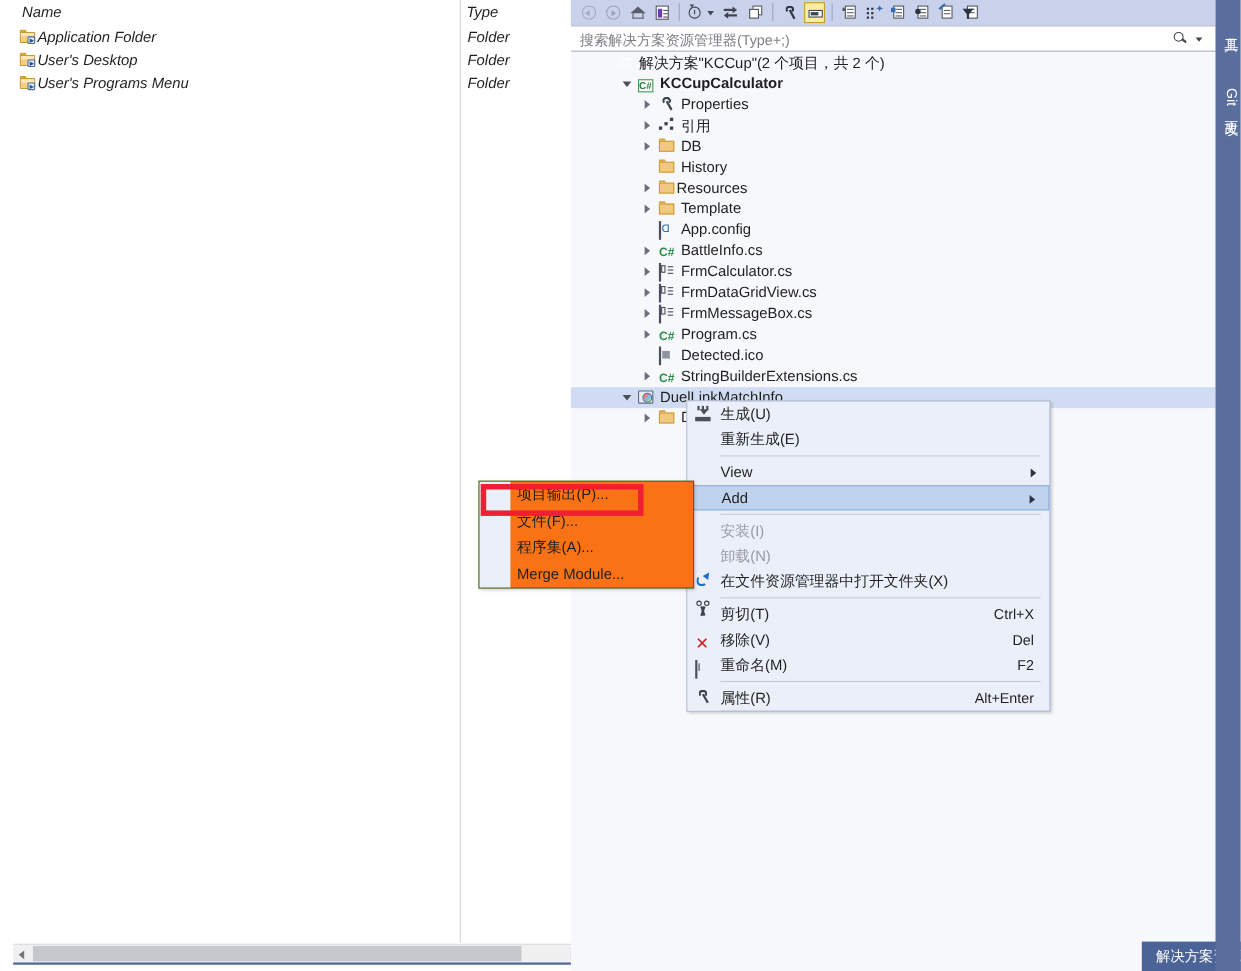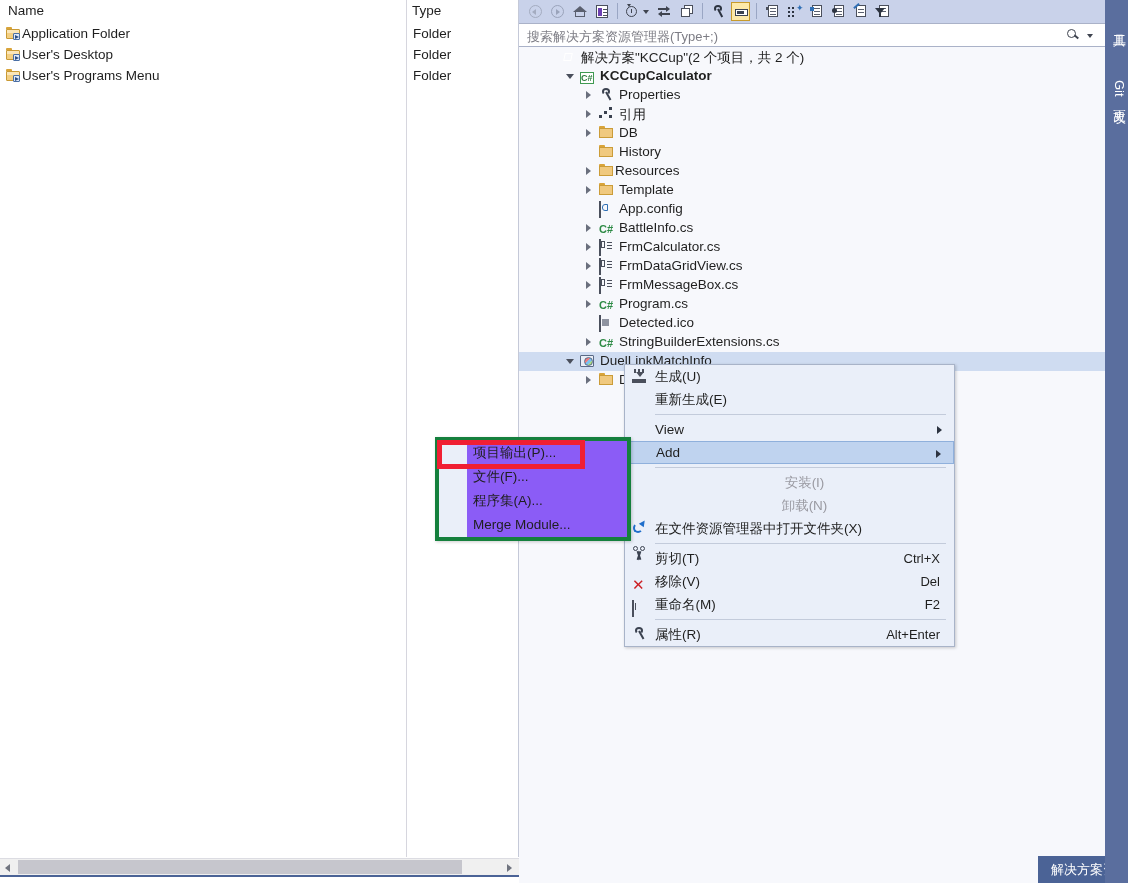--- a/index.html
+++ b/index.html
@@ -5,21 +5,21 @@
   html,body{margin:0;padding:0;}
   body{
     width:1128px;height:883px;overflow:hidden;
     font-family:"Liberation Sans","DejaVu Sans",sans-serif;
     font-size:13px;color:#1e1e1e;background:#ffffff;
     -webkit-font-smoothing:antialiased;
   }
   .root{position:relative;width:1128px;height:883px;}
 
   
-  #left-panel{position:absolute;left:0;top:0;width:519px;height:883px;background:#ffffff;}
+  #left-panel{position:absolute;left:12px;top:0;width:519px;height:883px;background:#ffffff;font-style:italic;}
   #left-header{position:absolute;left:0;top:0;width:519px;height:22px;background:#ffffff;}
   #left-header .hcell{position:absolute;top:3px;font-size:13.5px;color:#1f1f1f;}
   #left-header .hname{left:8px;}
   #left-header .htype{left:412px;}
   .col-divider{position:absolute;top:0;width:1px;height:857px;background:#d6d6de;}
   #divider-1{left:406px;}
   #divider-2{left:518px;background:#c5c9d8;}
 
   .fs-row{position:absolute;left:0;width:406px;height:21px;}
   .fs-row .ficon{position:absolute;left:6px;top:3px;width:15px;height:13px;}
@@ -140,21 +140,21 @@
   .i-ico:after{content:"";position:absolute;left:2px;top:3px;width:7px;height:7px;background:#8e93a0;}
   .i-setup{position:relative;width:16px;height:14px;}
   .i-setup .box{position:absolute;left:0;top:1px;width:14px;height:12px;background:#e8edf6;border:1.2px solid #5a6a86;box-sizing:border-box;border-radius:1px;}
   .i-setup .cd{position:absolute;left:4px;top:3px;width:9px;height:9px;border-radius:50%;background:linear-gradient(135deg,#ef7d7d 0 40%,#7dc0ef 40% 70%,#b0e07d 70% 100%);border:1px solid #5a6a86;box-sizing:border-box;}
 
   
   #ctx-main{position:absolute;left:624px;top:364px;width:331px;background:#eaeff9;border:1px solid #a8b3c8;box-shadow:1px 1px 3px rgba(0,0,0,.20);box-sizing:border-box;}
   #ctx-main .gutter{position:absolute;left:0;top:0;width:30px;height:100%;background:#eaeff9;}
   .mi{position:relative;height:23px;line-height:23px;padding-left:30px;font-size:13.5px;color:#1f1f1f;white-space:nowrap;}
   .mi.hl{background:#bfd3ef;border:1px solid #8fb0dc;box-sizing:border-box;line-height:21px;}
-  .mi.dis{color:#9a9aa2;text-align:center;}
+  .mi.dis{color:#9a9aa2;}
   .mi .k{position:absolute;right:14px;top:0;font-size:13px;color:#1f1f1f;}
   .mi .sub{position:absolute;right:12px;top:8px;width:0;height:0;border-left:5px solid #2c3340;border-top:4px solid transparent;border-bottom:4px solid transparent;}
   .mi .mico{position:absolute;left:7px;top:4px;width:16px;height:15px;}
   .msep{height:1px;margin:3px 8px 3px 30px;background:#c3cbdb;}
 
   .mi-build{position:relative;width:15px;height:14px;}
   .mi-build .b1{position:absolute;left:2px;top:0;width:2px;height:4px;background:#4a4f5c;}
   .mi-build .b2{position:absolute;left:6px;top:0;width:2px;height:4px;background:#4a4f5c;}
   .mi-build .b3{position:absolute;left:10px;top:0;width:2px;height:4px;background:#4a4f5c;}
   .mi-build .dn{position:absolute;left:4px;top:3px;width:0;height:0;border-left:4px solid transparent;border-right:4px solid transparent;border-top:5px solid #4a4f5c;}
@@ -170,21 +170,21 @@
   .mi-cut .bl.b{left:6px;transform:rotate(-18deg);}
   .mi-cut .ri{position:absolute;bottom:0;width:5px;height:5px;border:1.5px solid #3b4250;border-radius:50%;box-sizing:border-box;}
   .mi-cut .ri.a{left:1px;}
   .mi-cut .ri.b{left:8px;}
 
   .mi-x{position:relative;width:14px;height:14px;color:#cc2026;font-size:15px;font-weight:bold;line-height:14px;text-align:center;}
   .mi-rename{position:relative;width:15px;height:12px;margin-top:1px;border:1.2px solid #4a4f5c;box-sizing:border-box;background:#fff;}
   .mi-rename:after{content:"";position:absolute;left:2px;top:1.5px;width:1.4px;height:7px;background:#4a4f5c;}
 
   
-  #ctx-sub{position:absolute;left:435px;top:437px;width:196px;background:#8b5cf6;border:4px solid #15803d;box-shadow:1px 1px 3px rgba(0,0,0,.20);box-sizing:border-box;}
+  #ctx-sub{position:absolute;left:435px;top:437px;width:196px;background:#f97316;border:1px solid #15803d;box-shadow:1px 1px 3px rgba(0,0,0,.20);box-sizing:border-box;}
   #ctx-sub .gutter{position:absolute;left:0;top:0;width:28px;height:100%;background:#eaeff9;}
   #ctx-sub .mi{padding-left:34px;height:24px;line-height:24px;}
 
   #red-box{position:absolute;left:437px;top:440px;width:148px;height:29px;border:5px solid #f01f33;box-sizing:border-box;}
 
   
   #se-bottom{position:absolute;left:519px;top:856px;width:586px;height:27px;background:#4b6396;}
   .btab{position:absolute;top:4px;height:19px;line-height:19px;font-size:13px;color:#ffffff;padding:0 7px;}
 
   

